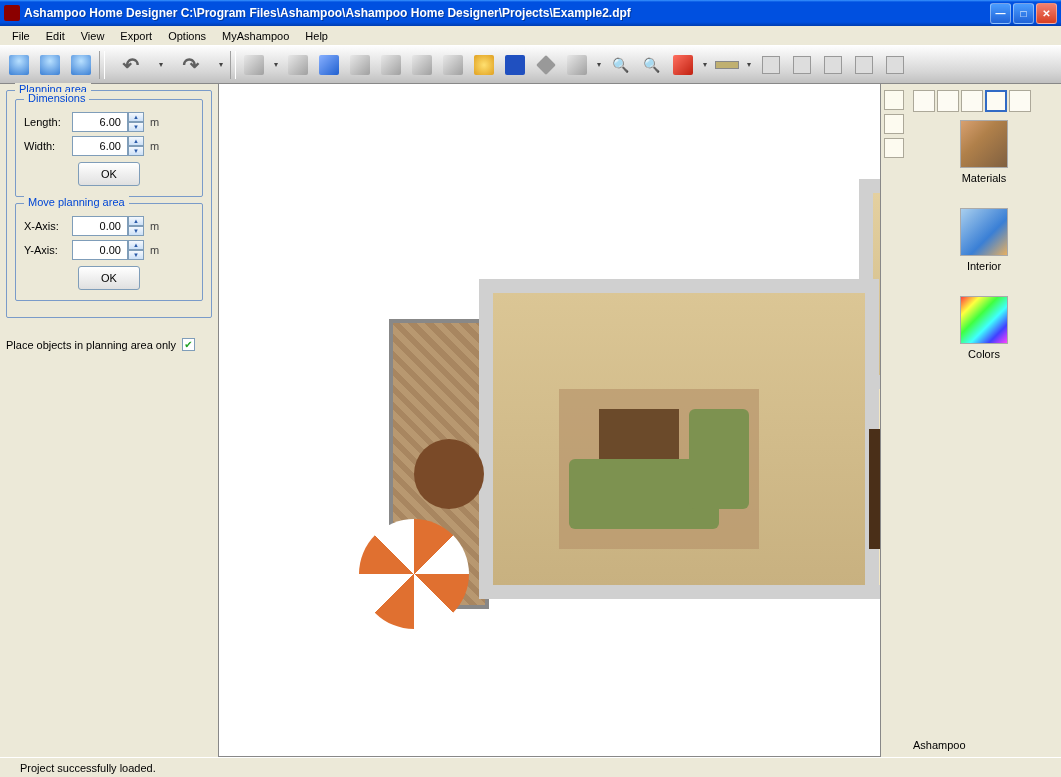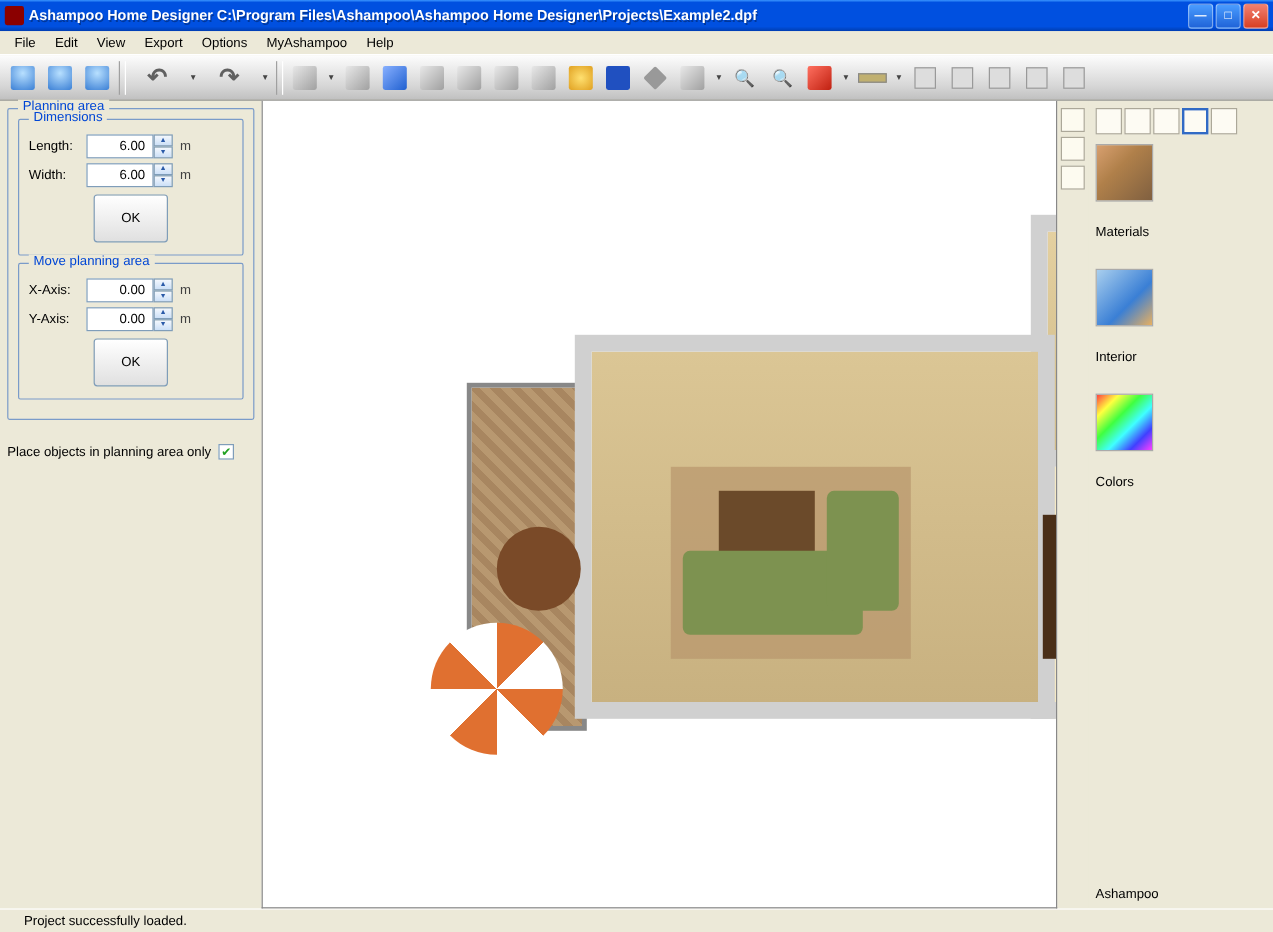--- a/index.html
+++ b/index.html
@@ -36,29 +36,29 @@
 
 .group { border: 1px solid #7a9bc9; border-radius: 2px; padding: 8px 8px 10px 8px; margin-bottom: 6px; position: relative; }
 .group-title { position: absolute; top: -8px; left: 8px; background: #ece9d8; padding: 0 4px; color: #0046d5; font-size: 11px; }
 .row { display: flex; align-items: center; gap: 6px; margin: 4px 0; }
 .row label { width: 42px; }
 .num { display: flex; align-items: center; }
 .num input { width: 56px; height: 20px; border: 1px solid #7f9db9; padding: 0 6px; text-align: right; }
 .spinners { display: flex; flex-direction: column; }
 .spin { width: 16px; height: 10px; background: linear-gradient(to bottom,#f4f8fd,#cce0f7); border: 1px solid #7f9db9; display:flex; align-items:center; justify-content:center; font-size:6px; color:#2a5aa8; cursor:pointer; }
 .unit { color: #404040; }
-.okbtn { width: 62px; height: 40px; border: 1px solid #7f9db9; border-radius: 3px; background: linear-gradient(to bottom,#ffffff,#e0e0e0); margin: 6px auto 0 auto; display: block; cursor: pointer; }
+.okbtn { width: 62px; height: 24px; border: 1px solid #7f9db9; border-radius: 3px; background: linear-gradient(to bottom,#ffffff,#e0e0e0); margin: 6px auto 0 auto; display: block; cursor: pointer; }
 .checkrow { display: flex; align-items: center; gap: 6px; margin-top: 20px; }
 .checkbox { width: 13px; height: 13px; border: 1px solid #7f9db9; background: #fff; display:flex; align-items:center; justify-content:center; color:#21a121; font-size:10px; }
 
 
 .rp-tabs { display: flex; gap: 2px; margin-bottom: 8px; }
 .rp-tab { width: 22px; height: 22px; border: 1px solid #aca899; background: #fdfbf3; display:flex; align-items:center; justify-content:center; cursor:pointer; }
 .rp-tab.active { border: 2px solid #316ac5; }
-.rp-cat { display:flex; flex-direction:column; align-items:flex-start; margin-bottom: 24px; cursor:pointer;gap:16px; }
+.rp-cat { display:flex; flex-direction:column; align-items:center; margin-bottom: 24px; cursor:pointer; }
 .rp-thumb { width: 48px; height: 48px; border: 1px solid #aaa; margin-bottom: 4px; }
 .rp-thumb.materials { background: linear-gradient(135deg,#d8a070 0%,#b0804a 40%,#806040 100%); }
 .rp-thumb.interior { background: linear-gradient(135deg,#a9cfee 0%,#3a7fd5 60%,#e8b060 100%); }
 .rp-thumb.colors { background: linear-gradient(135deg,#ff4040,#ffff40,#40ff40,#40ffff,#4040ff,#ff40ff); }
 .rp-footer { margin-top: auto; text-align: left; padding: 6px 0 0 0; }
 
 
 .rc-btn { width: 20px; height: 20px; border: 1px solid #aca899; background:#fdfbf0; cursor:pointer; }
 
 

